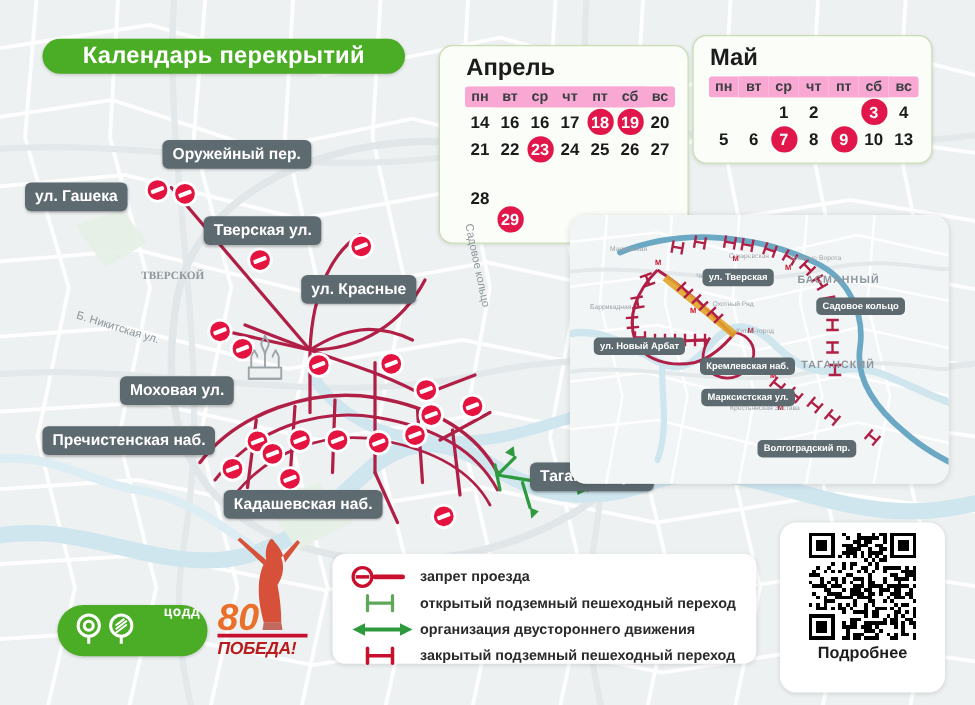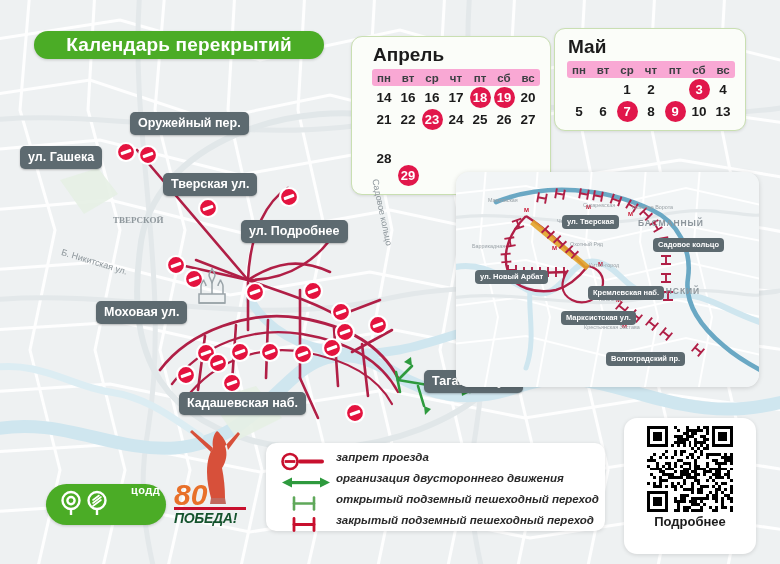--- a/index.html
+++ b/index.html
@@ -64,21 +64,21 @@
     position:absolute;left:456px;top:172px;width:303px;height:215px;
     background:#f3f5f6;border-radius:13px;overflow:hidden;
     box-shadow:0 1px 5px rgba(0,0,0,.15);
   }
   #inset svg{position:absolute;inset:0;}
   .distr{position:absolute;color:#8d969c;font-size:8.5px;letter-spacing:.9px;font-weight:bold;}
   .tinylbl{position:absolute;color:#9aa2a7;font-size:5.4px;white-space:nowrap;}
 
   
   #legend{left:266px;top:443px;width:339px;height:88px;border-radius:10px;padding:0;}
-  .lg-row{display:flex;height:21px;margin-left:10px;font-style:italic;}
+  .lg-row{display:flex;align-items:center;height:21px;margin-left:10px;}
   .lg-ico{width:60px;height:21px;position:relative;flex:0 0 60px;}
   .lg-txt{font-size:11.5px;color:#2a2a2a;font-weight:bold;}
 
   
   #qr-card{left:624px;top:418px;width:132px;height:136px;border-radius:13px;}
   #qr-box{position:absolute;left:50%;transform:translateX(-50%);top:8px;width:86px;height:86px;}
   #qr-card .qr-cap{
     position:absolute;left:0;right:0;top:96px;text-align:center;
     font-size:13px;line-height:16px;color:#1c1c1c;font-weight:bold;
   }
@@ -91,21 +91,21 @@
   }
   #cdd-logo .cdd-txt{color:#fff;font-size:11px;font-weight:bold;letter-spacing:.5px;margin-left:2px;}
 
   
   #victory{position:absolute;left:174px;top:428px;width:78px;height:104px;}
   #victory .num80{
     position:absolute;left:0;top:52px;width:60px;height:30px;
     color:#e8702a;font-size:30px;font-weight:bold;font-style:italic;line-height:30px;
   }
   #victory .pobeda{
-    position:absolute;left:0;top:82px;color:#14532d;font-size:14px;
+    position:absolute;left:0;top:82px;color:#b91c1c;font-size:14px;
     font-weight:bold;font-style:italic;letter-spacing:-.3px;
   }
   #victory .bar{position:absolute;left:0;top:79px;width:72px;height:3px;background:#c8102e;}
 
   
   .mapstreet{position:absolute;color:#8e979c;font-size:9px;font-weight:bold;white-space:nowrap;}
 </style>
 </head>
 <body>
 
@@ -389,22 +389,23 @@
     </table>
   </div>
 
   <div class="mapstreet" style="left:113px;top:215px;font-family:Liberation Serif, serif;">ТВЕРСКОЙ</div>
   <div class="mapstreet" style="left:63px;top:247px;transform:rotate(17deg);transform-origin:left top;font-weight:normal;">Б. Никитская ул.</div>
   <div class="mapstreet" style="left:380px;top:178px;transform:rotate(78deg);transform-origin:left top;font-weight:normal;">Садовое кольцо</div>
 
   <div class="chip" style="left:130px;top:112px;">Оружейный пер.</div>
   <div class="chip" style="left:20px;top:146px;">ул. Гашека</div>
   <div class="chip" style="left:163px;top:173px;">Тверская ул.</div>
-  <div class="chip" style="left:241px;top:220px;">ул. Подробнее</div>
+  <div class="chip" style="left:241px;top:220px;">ул. Красные</div>
   <div class="chip" style="left:96px;top:301px;">Моховая ул.</div>
+  <div class="chip" style="left:34px;top:341px;">Пречистенская наб.</div>
   <div class="chip" style="left:179px;top:392px;">Кадашевская наб.</div>
   <div class="chip" style="left:424px;top:370px;">Таганская ул.</div>
 
   <div id="inset">
     <svg width="303" height="215" viewBox="0 0 303 215">
       <rect x="0" y="0" width="303" height="215" fill="#f2f5f6"></rect>
 
       <g stroke="#ffffff" stroke-width="2" fill="none" opacity=".95">
         <path d="M-5 22 L70 14 L150 34 L230 16 L310 34"></path>
         <path d="M-5 58 L60 50 L140 70 L220 52 L310 70"></path>
@@ -543,60 +544,60 @@
     <div class="tinylbl" style="left:176px;top:32px;">Красные Ворота</div>
     <div class="tinylbl" style="left:16px;top:71px;">Баррикадная</div>
     <div class="tinylbl" style="left:114px;top:69px;">Охотный Ряд</div>
     <div class="tinylbl" style="left:133px;top:90px;">Китай-город</div>
     <div class="tinylbl" style="left:142px;top:124px;">Таганская</div>
     <div class="tinylbl" style="left:128px;top:152px;">Крестьянская Застава</div>
 
     <div class="chip sm" style="left:106px;top:43px;">ул. Тверская</div>
     <div class="chip sm" style="left:197px;top:66px;">Садовое кольцо</div>
     <div class="chip sm" style="left:19px;top:98px;">ул. Новый Арбат</div>
-    <div class="chip sm" style="left:104px;top:114px;margin-left:28px;">Кремлевская наб.</div>
+    <div class="chip sm" style="left:104px;top:114px;">Кремлевская наб.</div>
     <div class="chip sm" style="left:105px;top:139px;">Марксистская ул.</div>
     <div class="chip sm" style="left:150px;top:180px;">Волгоградский пр.</div>
   </div>
 
   <div class="card" id="legend">
     <div style="padding-top:8px;">
       <div class="lg-row">
         <div class="lg-ico">
           <svg width="60" height="21" viewBox="0 0 60 21">
             <circle cx="14" cy="10.5" r="7.5" fill="none" stroke="#c8102e" stroke-width="2.6"></circle>
             <rect x="8.6" y="9.1" width="10.8" height="2.8" fill="#c8102e"></rect>
             <rect x="22" y="8.6" width="26" height="3.8" rx="1.9" fill="#c8102e"></rect>
           </svg>
         </div>
         <div class="lg-txt">запрет проезда</div>
       </div>
 
       <div class="lg-row">
         <div class="lg-ico">
           <svg width="60" height="21" viewBox="0 0 60 21">
+            <g stroke="#5fa85a" stroke-width="2.6" stroke-linecap="round">
+              <path d="M18 4.5 L18 16.5"></path>
+                <path d="M38 4.5 L38 16.5"></path>
+                <path d="M18 10.5 L38 10.5"></path>
+            </g>
+          </svg>
+        </div>
+        <div class="lg-txt">открытый подземный пешеходный переход</div>
+      </div>
+
+      <div class="lg-row">
+        <div class="lg-ico">
+          <svg width="60" height="21" viewBox="0 0 60 21">
             <rect x="14" y="9" width="32" height="3.2" fill="#2e9a3e"></rect>
             <path d="M6 10.6 L16 5.6 L16 15.6 Z" fill="#2e9a3e"></path>
             <path d="M54 10.6 L44 5.6 L44 15.6 Z" fill="#2e9a3e"></path>
           </svg>
         </div>
         <div class="lg-txt">организация двустороннего движения</div>
-      </div>
-
-      <div class="lg-row">
-        <div class="lg-ico">
-          <svg width="60" height="21" viewBox="0 0 60 21">
-            <g stroke="#5fa85a" stroke-width="2.6" stroke-linecap="round">
-              <path d="M18 4.5 L18 16.5"></path>
-                <path d="M38 4.5 L38 16.5"></path>
-                <path d="M18 10.5 L38 10.5"></path>
-            </g>
-          </svg>
-        </div>
-        <div class="lg-txt">открытый подземный пешеходный переход</div>
       </div>
 
       <div class="lg-row">
         <div class="lg-ico">
           <svg width="60" height="21" viewBox="0 0 60 21">
             <g stroke="#c8102e" stroke-width="2.8" stroke-linecap="round">
               <path d="M18 4.5 L18 16.5"></path>
                 <path d="M38 4.5 L38 16.5"></path>
                 <path d="M18 10.5 L38 10.5"></path>
             </g>

